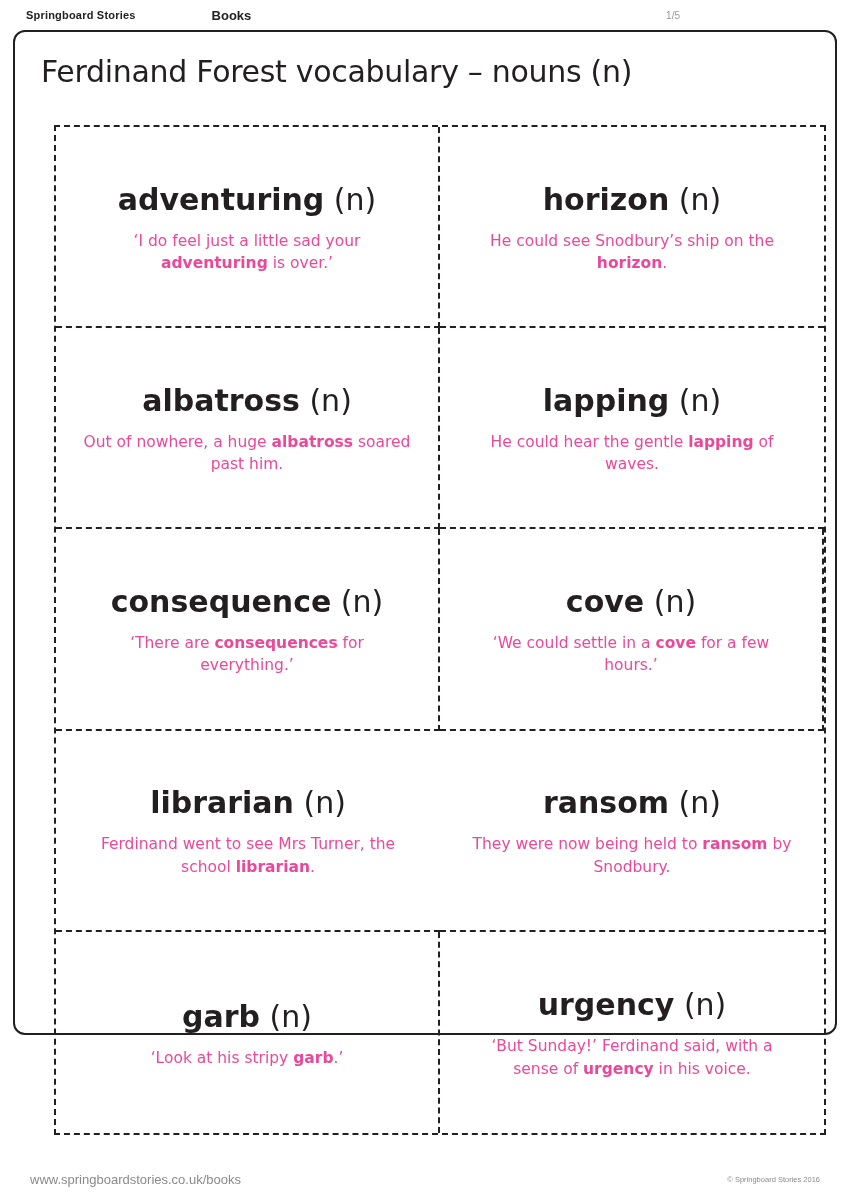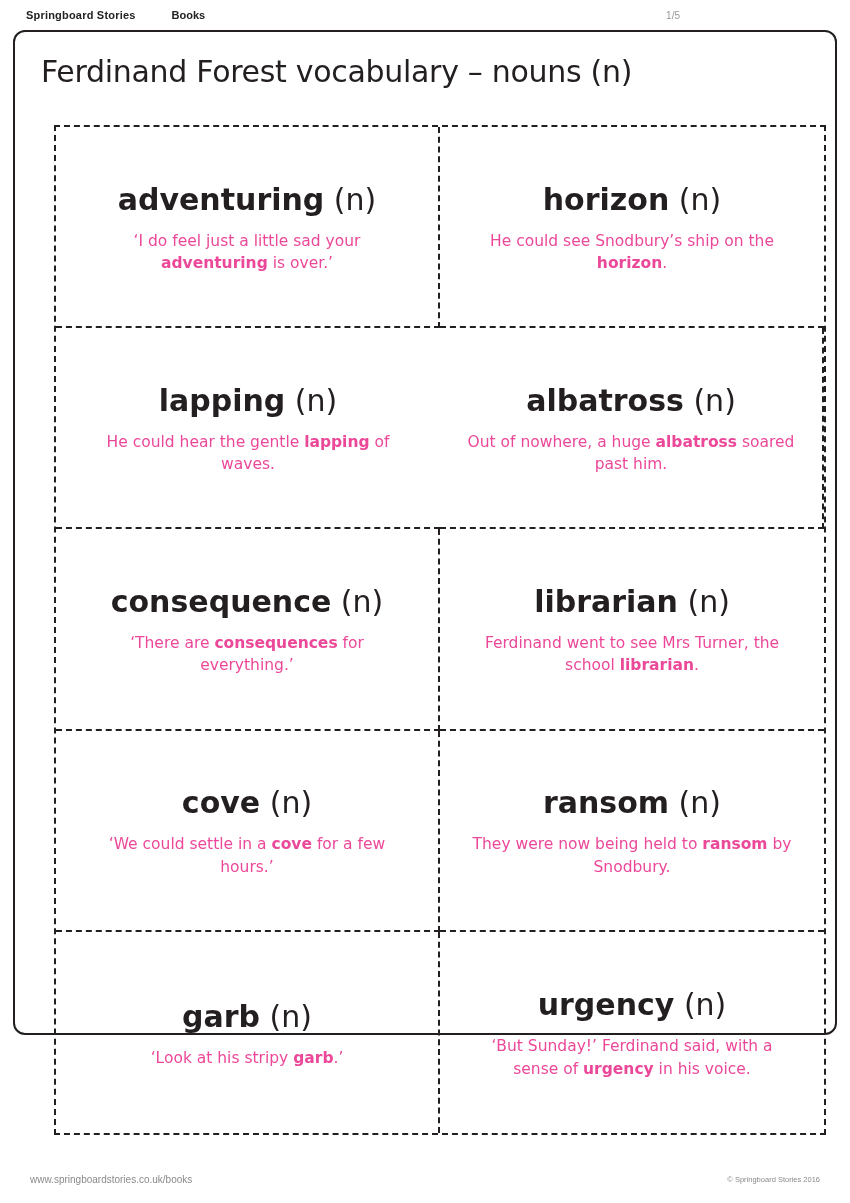--- a/index.html
+++ b/index.html
@@ -28,24 +28,24 @@
     padding: 0 14px;
   }
   .brand {
     font-size: 11px;
     font-weight: bold;
     letter-spacing: 0.2px;
     color: #222;
     margin-left: 12px;
   }
   .section-label {
-    font-size: 11px;
+    font-size: 13px;
     font-weight: bold;
     color: #222;
-    margin-left: 36px;
+    margin-left: 76px;
     text-align: right;
   }
   .page-num {
     margin-left: auto;
     font-size: 10px;
     color: #999;
   }
 
   
   .sheet {
@@ -128,21 +128,21 @@
     left: 0;
     top: 1168px;
     width: 850px;
     height: 22px;
     display: flex;
     align-items: center;
     box-sizing: border-box;
     padding: 0 30px;
   }
   .footer-left {
-    font-size: 10px;
+    font-size: 13px;
     color: #8a8a8a;
   }
   .footer-right {
     margin-left: auto;
     font-size: 7.5px;
     color: #8a8a8a;
   }
 </style>
 </head>
 <body>
@@ -157,39 +157,39 @@
   <div class="sheet-title">Ferdinand Forest vocabulary – nouns (n)</div>
   <div class="grid">
       <div class="card compact">
         <div class="word-line"><span>adventuring</span><span class="pos"> (n)</span></div>
         <div class="example"><span>‘I do feel just a little sad your </span><b>adventuring</b><span> is over.’</span></div>
       </div>
       <div class="card compact col-right">
         <div class="word-line"><span>horizon</span><span class="pos"> (n)</span></div>
         <div class="example"><span>He could see Snodbury’s ship on the </span><b>horizon</b><span>.</span></div>
       </div>
+      <div class="card compact">
+        <div class="word-line"><span>albatross</span><span class="pos"> (n)</span></div>
+        <div class="example"><span>Out of nowhere, a huge </span><b>albatross</b><span> soared past him.</span></div>
+      </div>
       <div class="card compact col-right">
         <div class="word-line"><span>lapping</span><span class="pos"> (n)</span></div>
         <div class="example"><span>He could hear the gentle </span><b>lapping</b><span> of waves.</span></div>
       </div>
       <div class="card compact">
-        <div class="word-line"><span>albatross</span><span class="pos"> (n)</span></div>
-        <div class="example"><span>Out of nowhere, a huge </span><b>albatross</b><span> soared past him.</span></div>
-      </div>
-      <div class="card compact">
         <div class="word-line"><span>consequence</span><span class="pos"> (n)</span></div>
         <div class="example"><span>‘There are </span><b>consequences</b><span> for everything.’</span></div>
       </div>
+      <div class="card compact">
+        <div class="word-line"><span>cove</span><span class="pos"> (n)</span></div>
+        <div class="example"><span>‘We could settle in a </span><b>cove</b><span> for a few hours.’</span></div>
+      </div>
       <div class="card compact col-right">
         <div class="word-line"><span>librarian</span><span class="pos"> (n)</span></div>
         <div class="example"><span>Ferdinand went to see Mrs Turner, the school </span><b>librarian</b><span>.</span></div>
-      </div>
-      <div class="card compact">
-        <div class="word-line"><span>cove</span><span class="pos"> (n)</span></div>
-        <div class="example"><span>‘We could settle in a </span><b>cove</b><span> for a few hours.’</span></div>
       </div>
       <div class="card compact col-right">
         <div class="word-line"><span>ransom</span><span class="pos"> (n)</span></div>
         <div class="example"><span>They were now being held to </span><b>ransom</b><span> by Snodbury.</span></div>
       </div>
       <div class="card compact row-last">
         <div class="word-line"><span>garb</span><span class="pos"> (n)</span></div>
         <div class="example"><span>‘Look at his stripy </span><b>garb</b><span>.’</span></div>
       </div>
       <div class="card compact col-right row-last">

